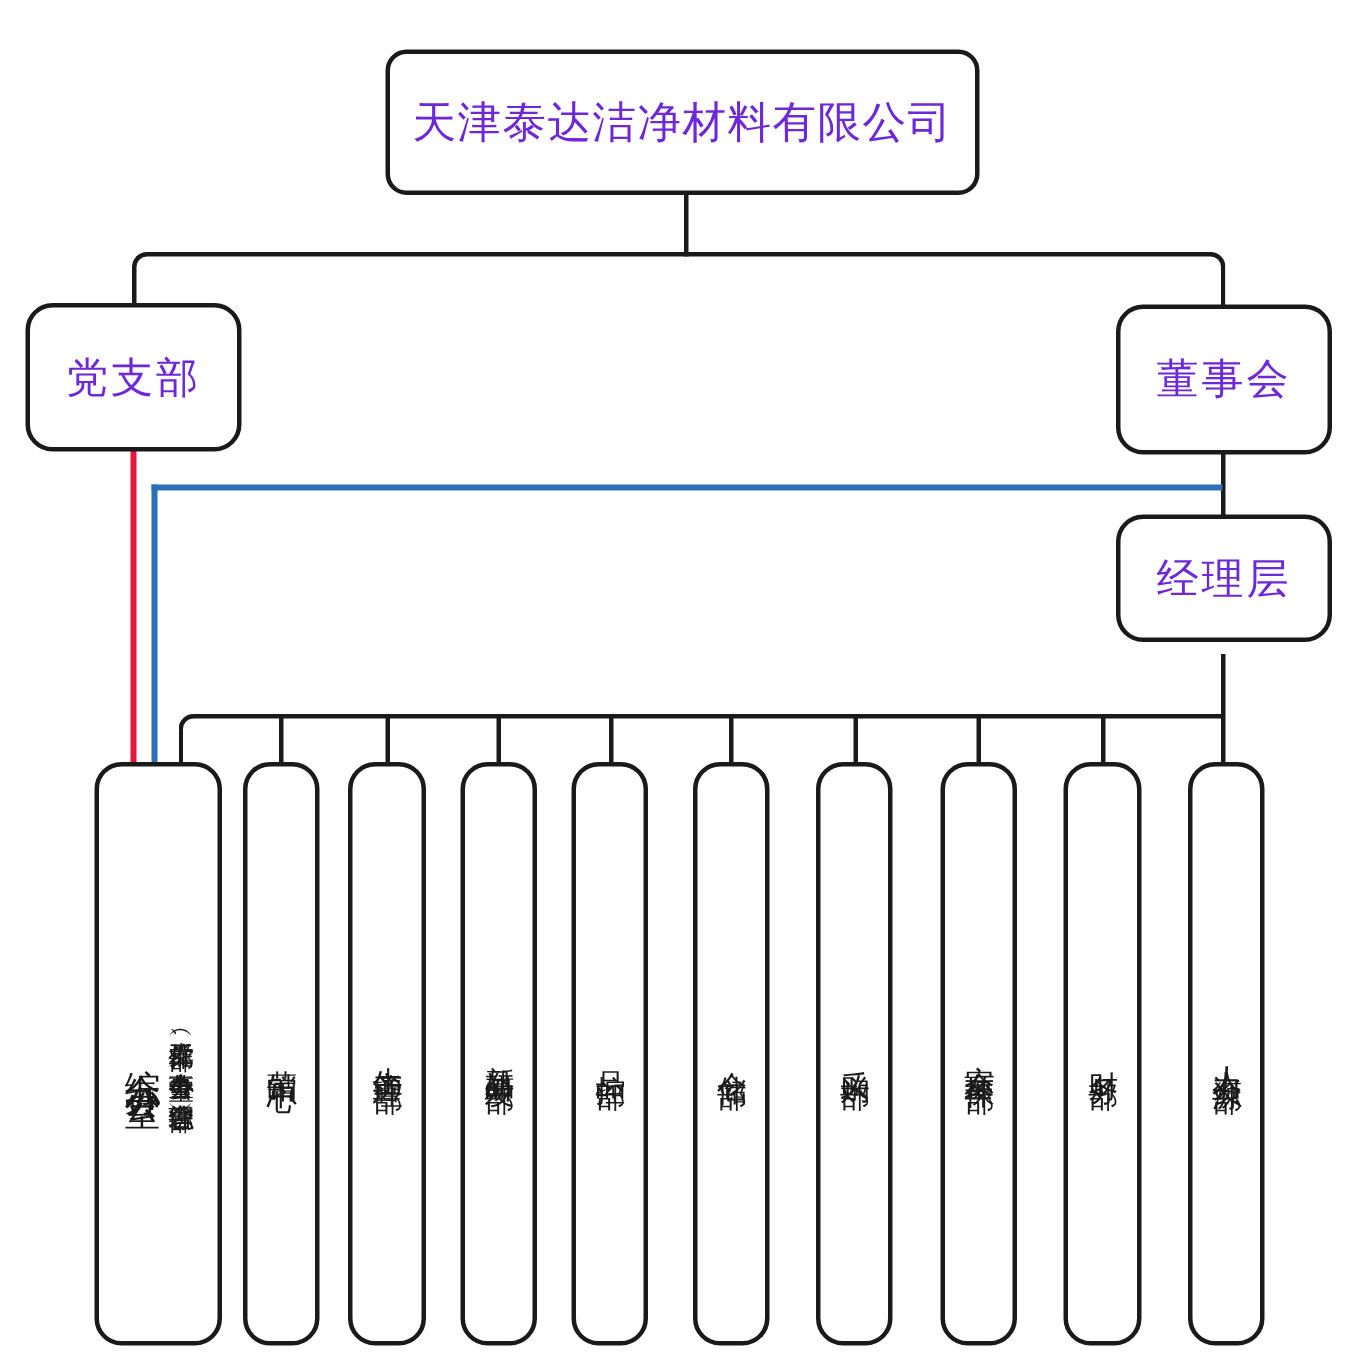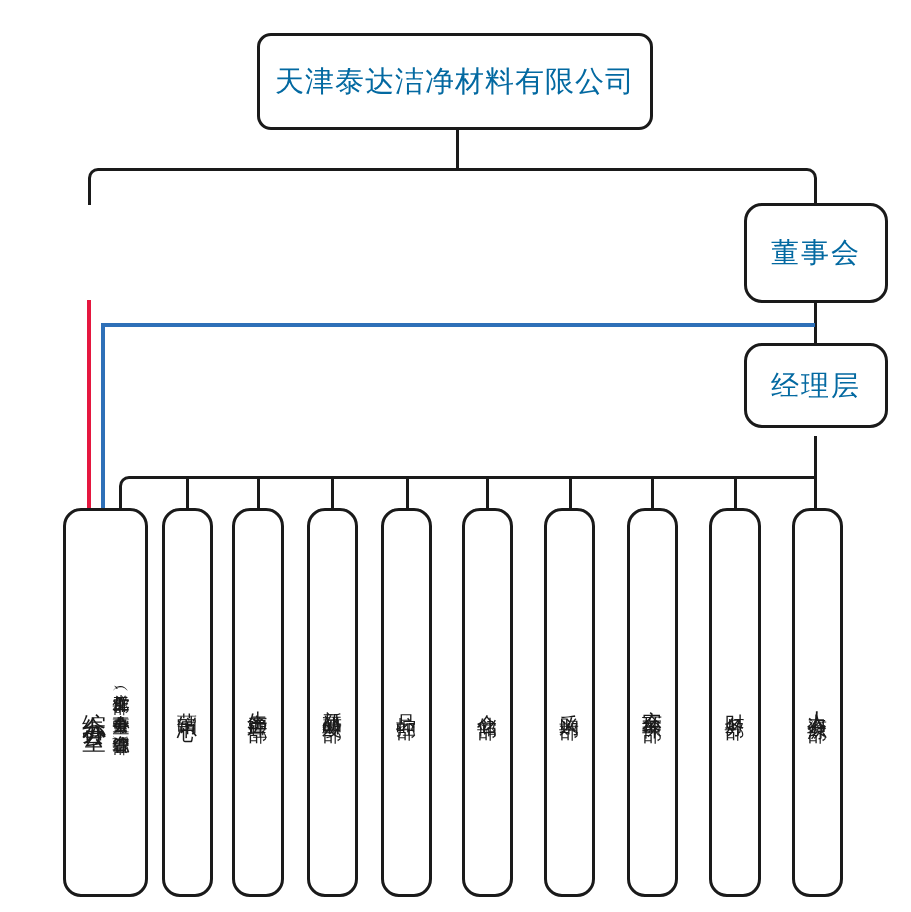--- a/index.html
+++ b/index.html
@@ -19,21 +19,21 @@
   
   .node {
     position: absolute;
     box-sizing: border-box;
     border: 3px solid #1a1a1a;
     background: #ffffff;
     display: flex;
     align-items: center;
     justify-content: center;
     font-weight: 500;
-    color: #0369a1;
+    color: #6d28d9;
     z-index: 3;
   }
   .node-company { left: 257px; top: 33px;  width: 396px; height: 97px;  border-radius: 14px; font-size: 29px; letter-spacing: 1px; }
   .node-party   { left: 17px;  top: 202px; width: 144px; height: 99px;  border-radius: 18px; font-size: 28px; letter-spacing: 2px; }
   .node-board   { left: 744px; top: 203px; width: 144px; height: 100px; border-radius: 18px; font-size: 28px; letter-spacing: 2px; }
   .node-mgmt    { left: 744px; top: 343px; width: 144px; height: 85px;  border-radius: 18px; font-size: 28px; letter-spacing: 2px; }
 
   
   .dept {
     position: absolute;
@@ -84,20 +84,23 @@
 <div class="canvas">
 
   <div class="node node-company">
     <span>天津泰达洁净材料有限公司</span>
   </div>
 
   <div class="line stem-top"></div>
   <div class="elbow conn-left"></div>
   <div class="elbow conn-right"></div>
 
+  <div class="node node-party">
+    <span>党支部</span>
+  </div>
   <div class="node node-board">
     <span>董事会</span>
   </div>
 
   <div class="line board-mgmt"></div>
   <div class="node node-mgmt">
     <span>经理层</span>
   </div>
 
   <div class="line party-line" style="background:#e5173f;"></div>

